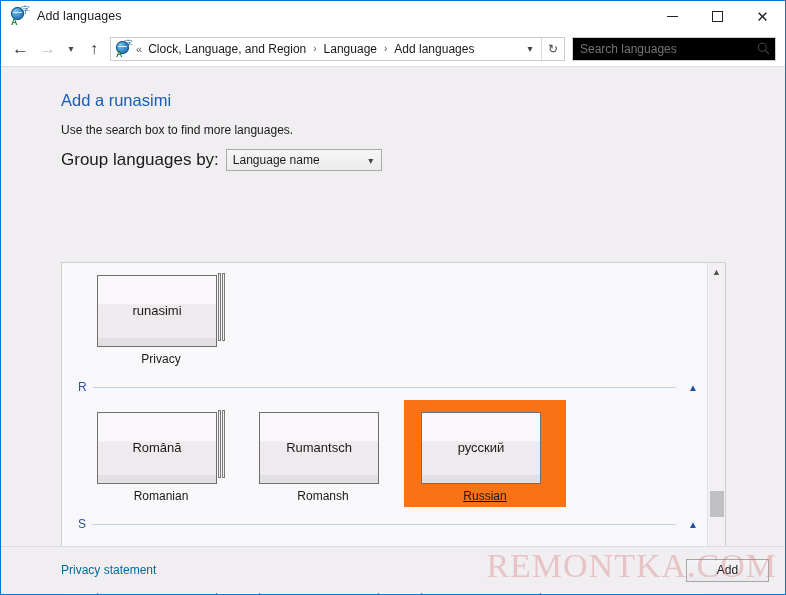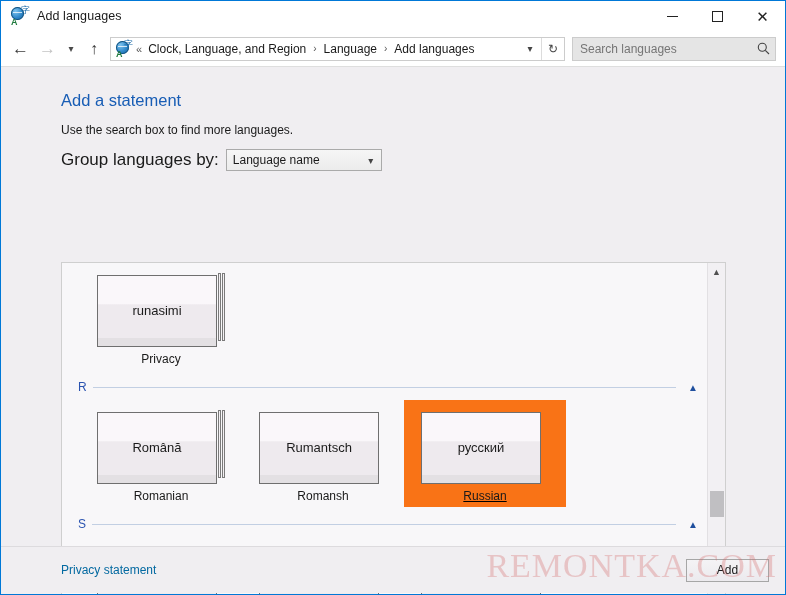--- a/index.html
+++ b/index.html
@@ -132,21 +132,21 @@
     display: flex; align-items: center; justify-content: center;
     border-left: 1px solid #dcdcdc;
     font-size: 12px; color: #444;
     flex: none;
   }
   .searchbox {
     width: 204px;
     height: 24px;
     margin-left: 7px;
     border: 1px solid #cccccc;
-    background: #e5e5e5;
+    background: #000000;
     display: flex;
     align-items: center;
     flex: none;
   }
   .search-input {
     flex: 1;
     border: 0;
     outline: 0;
     font-family: "Liberation Sans", sans-serif;
     font-size: 12px;
@@ -485,21 +485,21 @@
         <svg width="13" height="13" viewBox="0 0 13 13">
           <circle cx="5.3" cy="5.3" r="4" fill="none" stroke="#444" stroke-width="1.1"></circle>
           <line x1="8.3" y1="8.3" x2="12" y2="12" stroke="#444" stroke-width="1.1"></line>
         </svg>
       </span>
     </div>
   </div>
 
   <div class="content">
 
-    <div class="page-title">Add a statement</div>
+    <div class="page-title">Add a runasimi</div>
     <div class="subtitle">Use the search box to find more languages.</div>
 
     <div class="groupby-row">
       <span class="groupby-label">Group languages by:</span>
       <div class="combo">
         <span class="combo-val">Language name</span>
         <span class="combo-arrow">▾</span>
       </div>
     </div>
 

